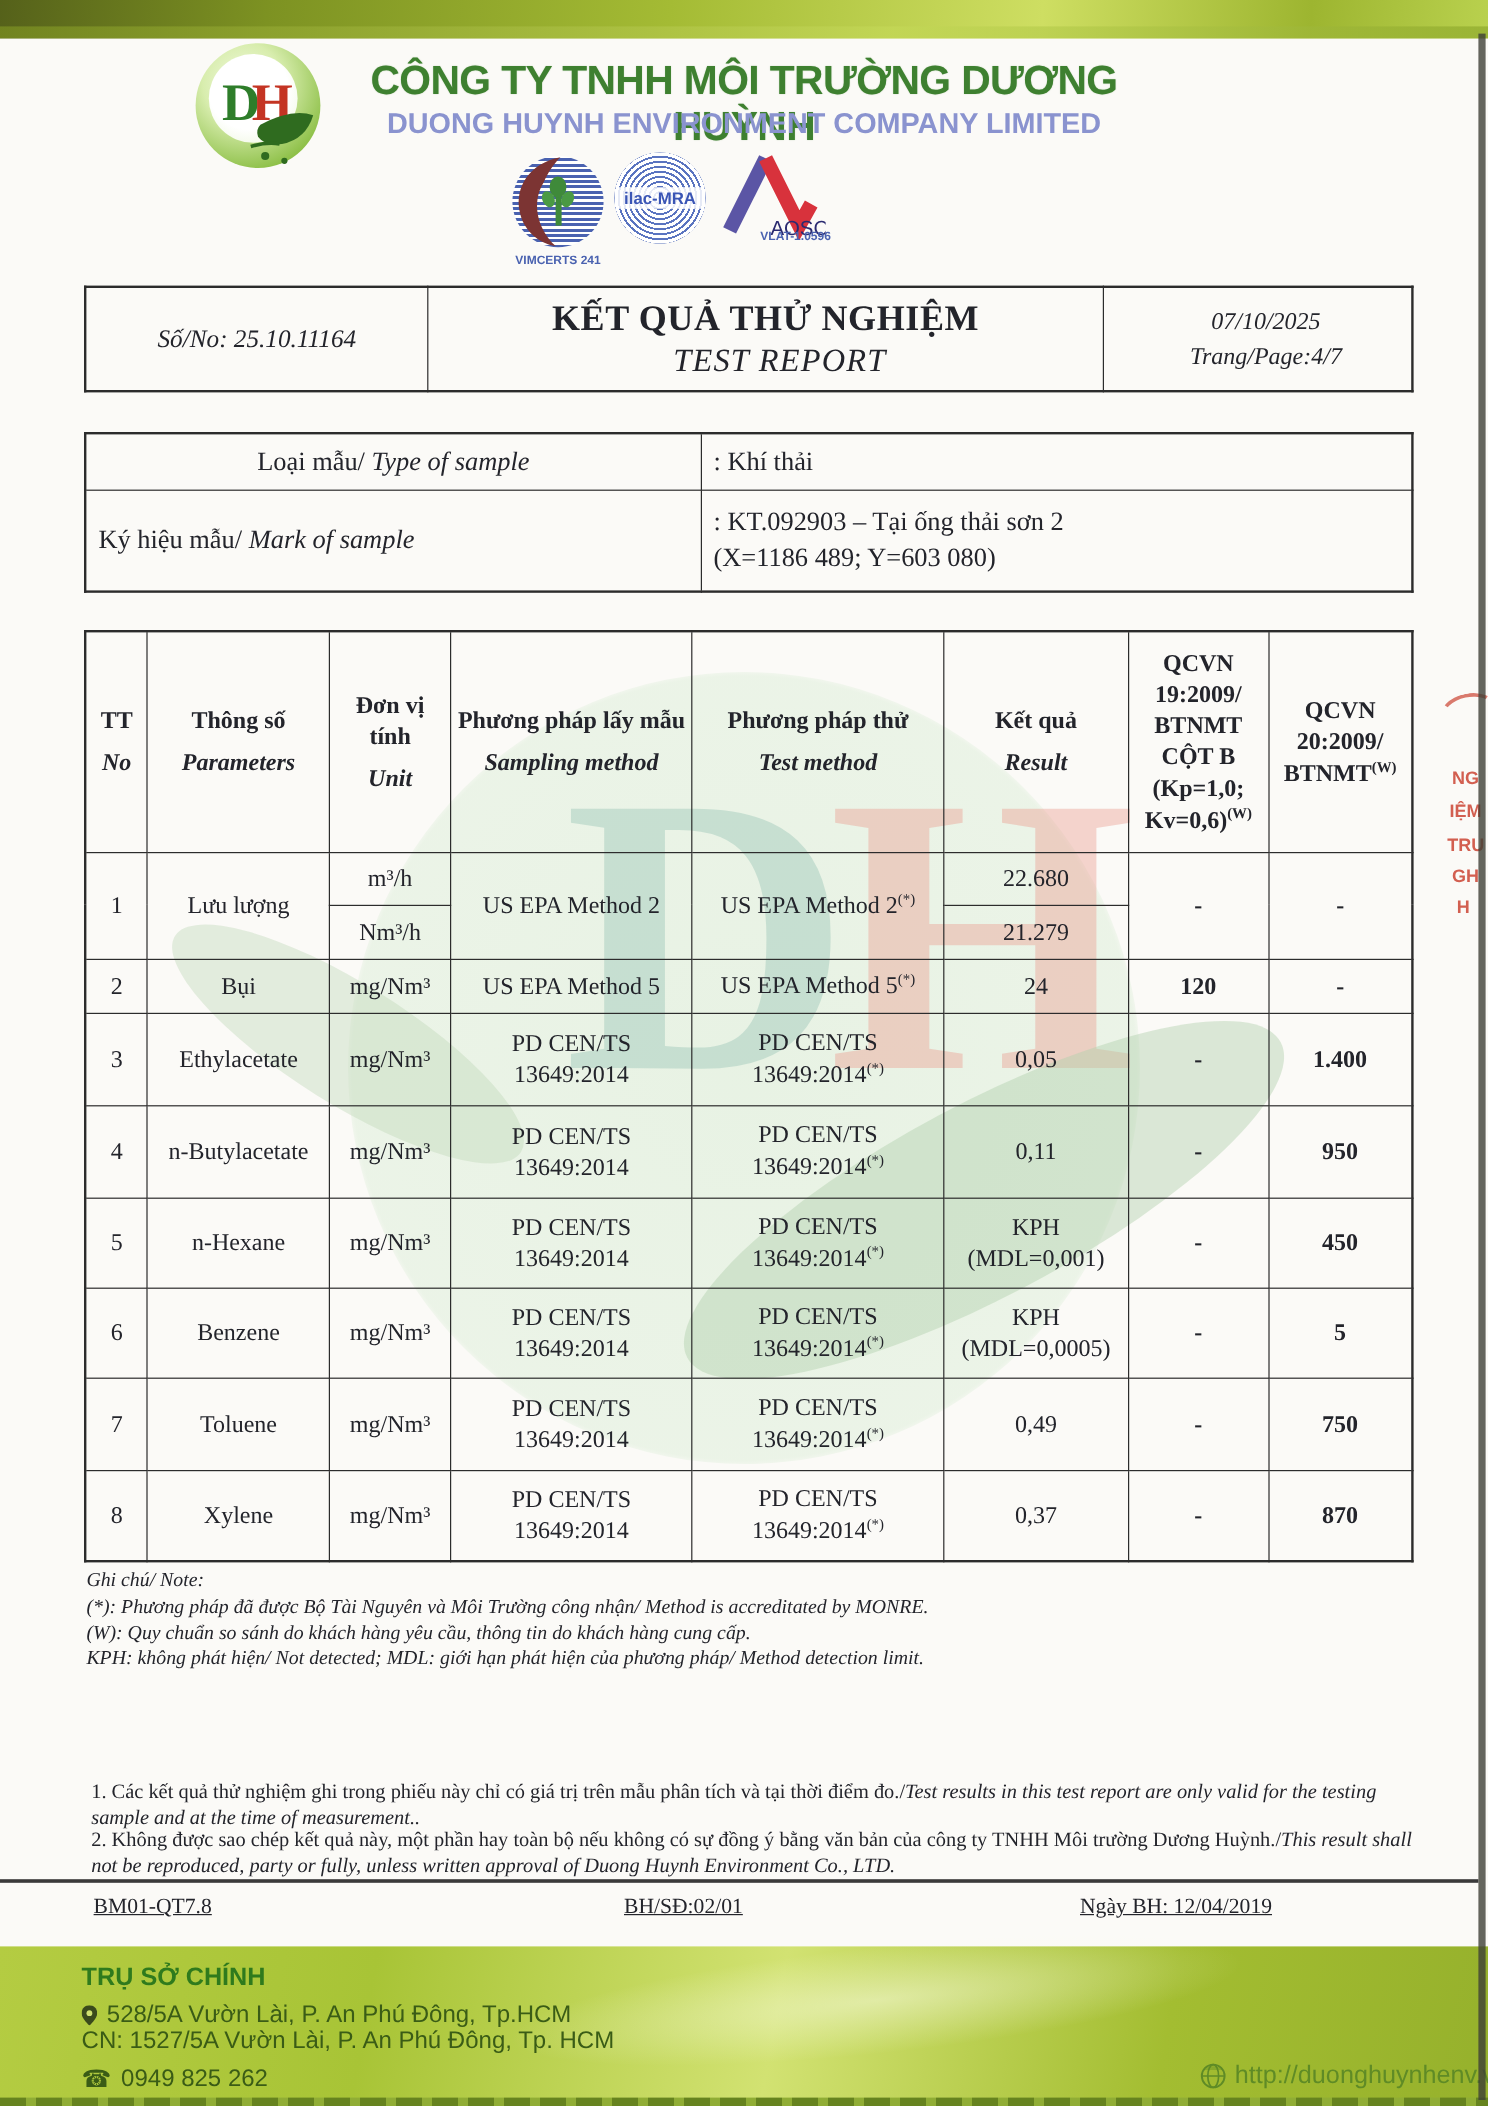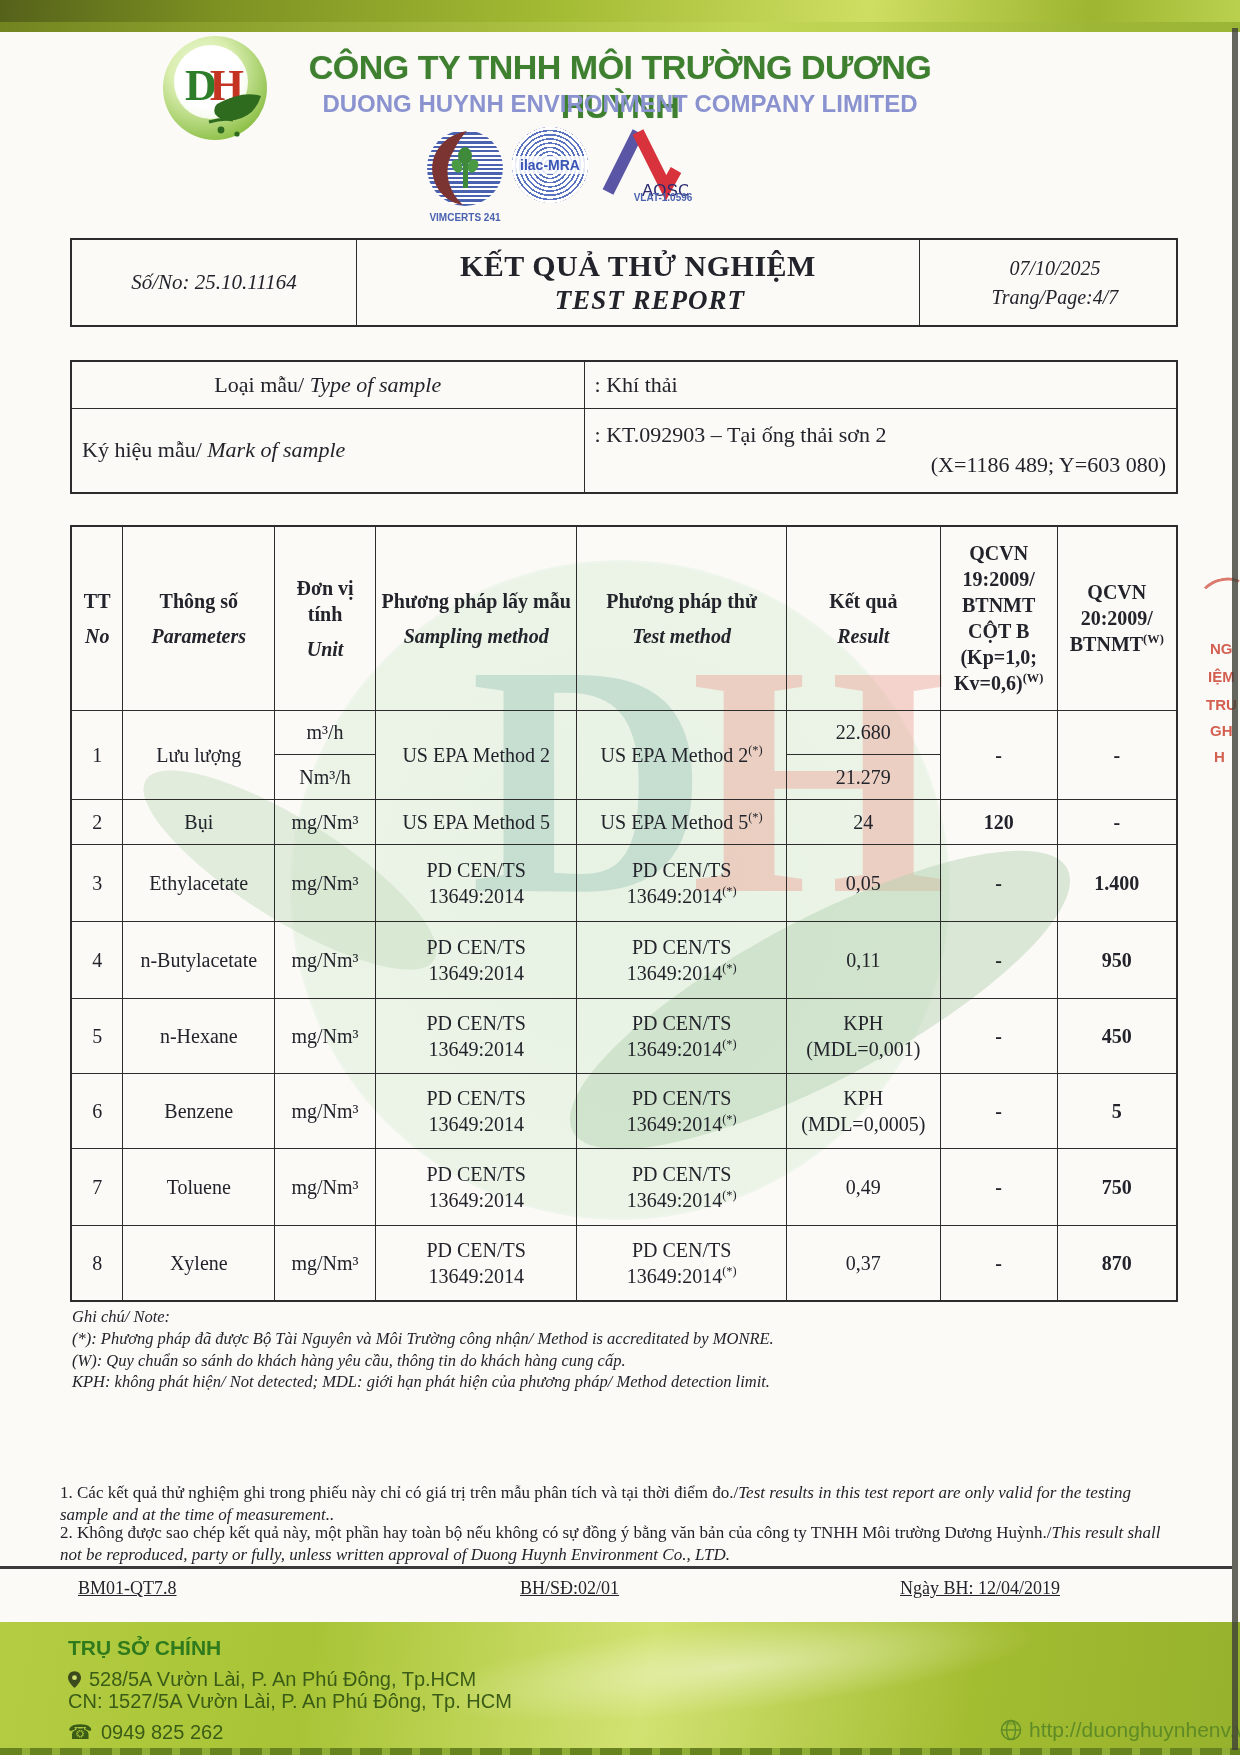--- a/index.html
+++ b/index.html
@@ -35,26 +35,26 @@
     background:repeating-radial-gradient(circle at 50% 50%,#5a74c0 0 1.6px,#ffffff 1.6px 4.2px);}
   .il-label{position:absolute;left:2px;top:29px;width:72px;text-align:center;
     font-family:"Liberation Sans",sans-serif;font-weight:bold;font-size:14px;color:#3a55b5;
     background:rgba(255,255,255,.85);padding:1px 0;}
   
   table{border-collapse:collapse;background:transparent;}
   .rtable{position:absolute;left:70px;top:238px;width:1108px;height:89px;border:2.4px solid #2c2c2c;}
   .rtable td{border:1.8px solid #2c2c2c;text-align:center;vertical-align:middle;}
   .r-no{font-style:italic;font-size:21px;}
   .r-title-vi{font-weight:bold;font-size:30px;letter-spacing:.5px;}
-  .r-title-en{font-weight:bold;font-style:italic;font-size:27px;margin-top:2px;letter-spacing:1px;margin-left:24px;}
+  .r-title-en{font-weight:normal;font-style:italic;font-size:27px;margin-top:2px;letter-spacing:1px;margin-left:24px;}
   .r-date,.r-page{font-style:italic;font-size:20px;line-height:1.45;margin-left:14px;}
   .stable{position:absolute;left:70px;top:360px;width:1108px;border:2.4px solid #2c2c2c;}
   .stable td{border:1.8px solid #2c2c2c;vertical-align:middle;font-size:22px;padding:4px 10px;}
   .s-label-en{font-style:italic;}
-  .s-val2{margin-top:4px;text-align:right;}
+  .s-val2{margin-top:4px;}
   
   .mtable{position:absolute;left:70px;top:525px;width:1108px;border:2.4px solid #2c2c2c;z-index:2;}
   .mtable th,.mtable td{border:1.7px solid #2c2c2c;text-align:center;vertical-align:middle;
     font-size:20px;padding:2px 4px;line-height:1.3;}
   .mtable th{font-weight:bold;}
   .hen{font-style:italic;margin-top:9px;}
   .hrow{height:184px;}
   .rA{height:44px;} .rB{height:45px;} .rC{height:45px;}
   .r77{height:77px;} .r75{height:75px;} .r76{height:76px;}
   .al{text-align:left;padding-left:10px;}
@@ -71,21 +71,21 @@
   .wm-leaf2{left:120px;top:820px;width:340px;height:100px;border-radius:50%;
     background:rgba(190,216,182,.40);transform:rotate(32deg);}
   
   .stamp{position:absolute;z-index:5;color:#cc4433;font-weight:bold;
     font-family:"Liberation Sans",sans-serif;opacity:.85;}
   .stamp-arc{position:absolute;left:1200px;top:578px;width:42px;height:26px;border:3px solid #cc4433;
     border-color:#cc4433 transparent transparent transparent;border-radius:50%;transform:rotate(-12deg);opacity:.7;z-index:5;}
   
   .notes{position:absolute;left:72px;top:1306px;font-style:italic;font-size:16.5px;line-height:1.32;z-index:2;}
   .notes .n-label{font-style:italic;}
-  .disc{position:absolute;left:60px;width:1106px;font-size:17px;line-height:1.32;z-index:2;}
+  .disc{position:absolute;left:76px;width:1106px;font-size:17px;line-height:1.32;z-index:2;}
   .disc .en{font-style:italic;}
   .hr-line{position:absolute;left:0;top:1566px;width:1232px;height:3px;background:#3a3a3a;z-index:2;}
   .formrow{position:absolute;top:1578px;font-size:18px;z-index:2;text-decoration:underline;}
   
   .footer{position:absolute;left:0;top:1622px;width:1240px;height:133px;z-index:4;
     background:linear-gradient(100deg,#b4cc42 0%,#a8c436 25%,#d2e272 52%,#a3bd31 78%,#96b12c 100%);
     font-family:"Liberation Sans","DejaVu Sans",sans-serif;color:#3a5c16;}
   .footer:before{content:"";position:absolute;left:420px;top:0;width:620px;height:90px;border-radius:50%;
     background:radial-gradient(ellipse,rgba(246,250,220,.55) 0%,rgba(246,250,220,0) 70%);transform:rotate(-6deg);}
   .footer:after{content:"";position:absolute;left:0;bottom:0;width:100%;height:7px;

